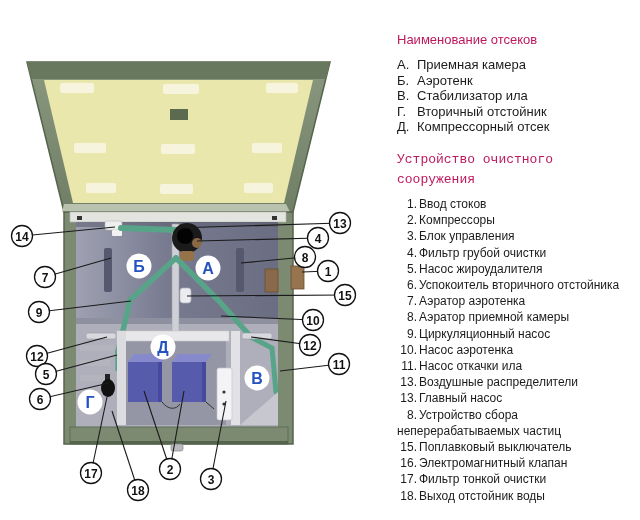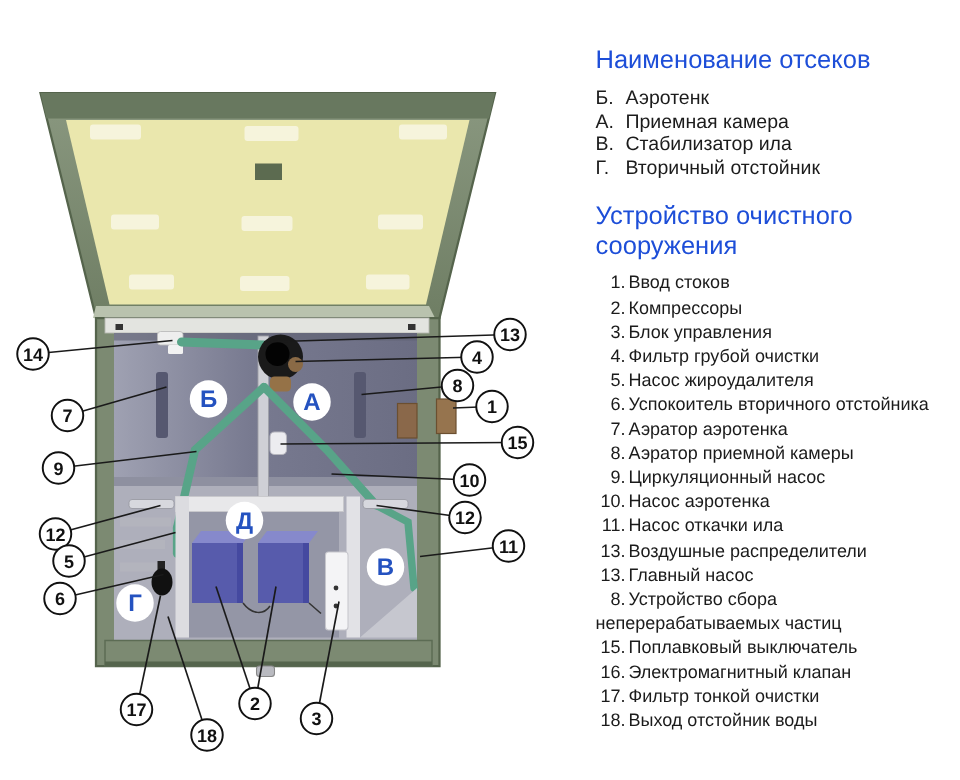--- a/index.html
+++ b/index.html
@@ -5,23 +5,23 @@
   html,body { margin:0; padding:0; }
   .page {
     position:relative; width:640px; height:520px; background:#ffffff;
     font-family:"Liberation Sans", sans-serif; color:#1b1b1b; overflow:hidden;
   }
   .illustration { position:absolute; left:0; top:0; width:396px; height:408px; }
   .illustration svg { display:block; }
 
   .panel { position:absolute; left:397px; top:30px; width:242px; }
   .sec-title {
-    font-size:17px; line-height:20px; font-weight:400; margin:0 0 7px 0; color:#1d4ed8;
+    font-size:13px; line-height:20px; font-weight:400; margin:0 0 7px 0; color:#be185d;
   }
-  .sec-title.second { margin-top:15px; width:205px; margin-bottom:6px; }
+  .sec-title.second { margin-top:15px; width:205px; margin-bottom:6px;font-family:Liberation Mono, monospace; }
   .comp-row { font-size:13px; line-height:15.6px; }
   .comp-row .num { display:inline-block; width:16px; text-align:left; }
   .comp-row .lbl { padding-left:4px; }
   .dev-row { font-size:12px; line-height:16.2px; }
   .dev-row .num { display:inline-block; width:20px; text-align:right; }
   .dev-row .lbl { padding-left:2px;margin-top:12px; }
 </style>
 </head>
 <body>
 
@@ -209,24 +209,25 @@
         <text x="90" y="407.5">Г</text>
       </g>
     </svg>
   </div>
 
   <div class="panel">
 
     <h2 class="sec-title">Наименование отсеков</h2>
 
     <div>
+      <div class="comp-row"><span class="num">А.</span><span class="lbl">Приемная камера</span></div>
       <div class="comp-row"><span class="num">Б.</span><span class="lbl">Аэротенк</span></div>
-      <div class="comp-row"><span class="num">А.</span><span class="lbl">Приемная камера</span></div>
       <div class="comp-row"><span class="num">В.</span><span class="lbl">Стабилизатор ила</span></div>
       <div class="comp-row"><span class="num">Г.</span><span class="lbl">Вторичный отстойник</span></div>
+      <div class="comp-row"><span class="num">Д.</span><span class="lbl">Компрессорный отсек</span></div>
     </div>
 
     <h2 class="sec-title second">Устройство очистного сооружения</h2>
 
     <div>
       <div class="dev-row"><span class="num">1.</span><span class="lbl">Ввод стоков</span></div>
       <div class="dev-row"><span class="num">2.</span><span class="lbl">Компрессоры</span></div>
       <div class="dev-row"><span class="num">3.</span><span class="lbl">Блок управления</span></div>
       <div class="dev-row"><span class="num">4.</span><span class="lbl">Фильтр грубой очистки</span></div>
       <div class="dev-row"><span class="num">5.</span><span class="lbl">Насос жироудалителя</span></div>

